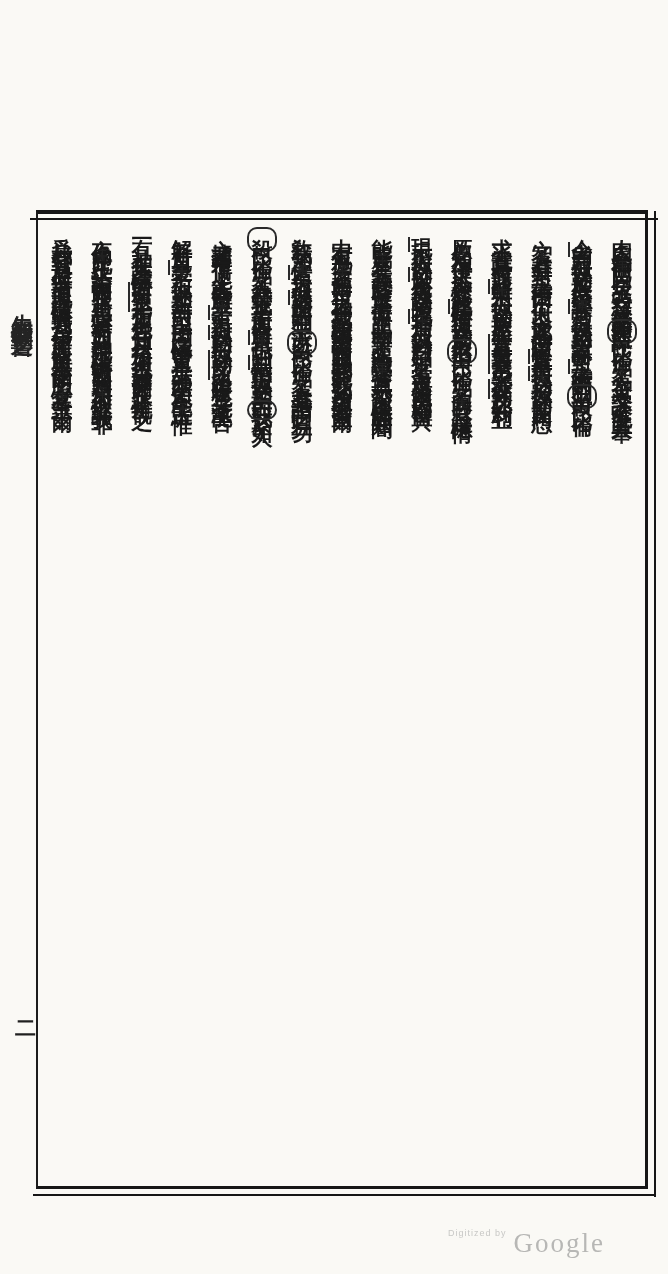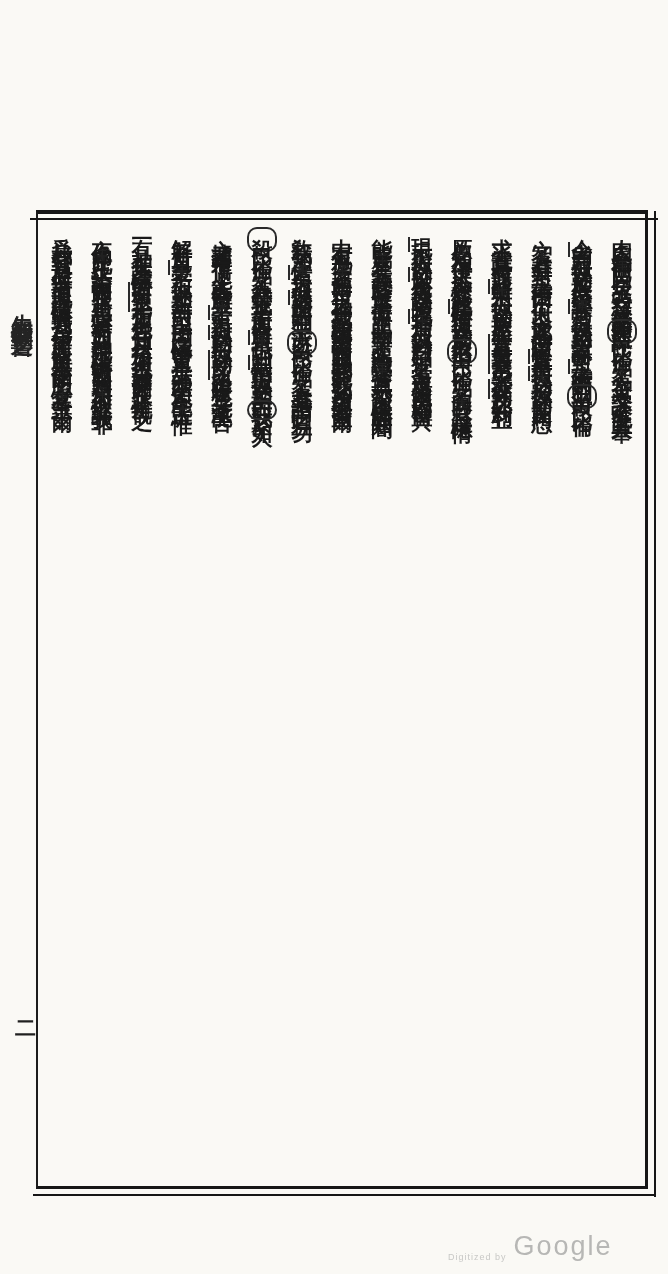--- a/index.html
+++ b/index.html
@@ -53,24 +53,24 @@
     font-size:22px;letter-spacing:3px;line-height:28px;
     color:#242424;font-weight:bold;
   }
   .pagenum{
     position:absolute;left:15px;top:1014px;
     font-size:21px;color:#202020;font-weight:bold;
   }
   
   .watermark{
     position:absolute;left:448px;top:1228px;height:34px;
-    display:flex;align-items:flex-end;gap:7px;
+    display:flex;align-items:flex-start;gap:7px;
   }
   .wm-prefix{font-size:9px;color:#c8c8c6;letter-spacing:1px;font-family:"Liberation Sans","DejaVu Sans",sans-serif;}
-  .wm-brand{font-size:27px;color:#b7b7b5;letter-spacing:2px;font-family:Liberation Sans, sans-serif;}
+  .wm-brand{font-size:27px;color:#b7b7b5;letter-spacing:2px;font-family:Liberation Serif, serif;}
 </style>
 </head>
 <body>
 
 <div class="page">
 
   <div class="spine">先知者但俠勒之書</div>
 
   <div class="pagenum">二</div>
 

